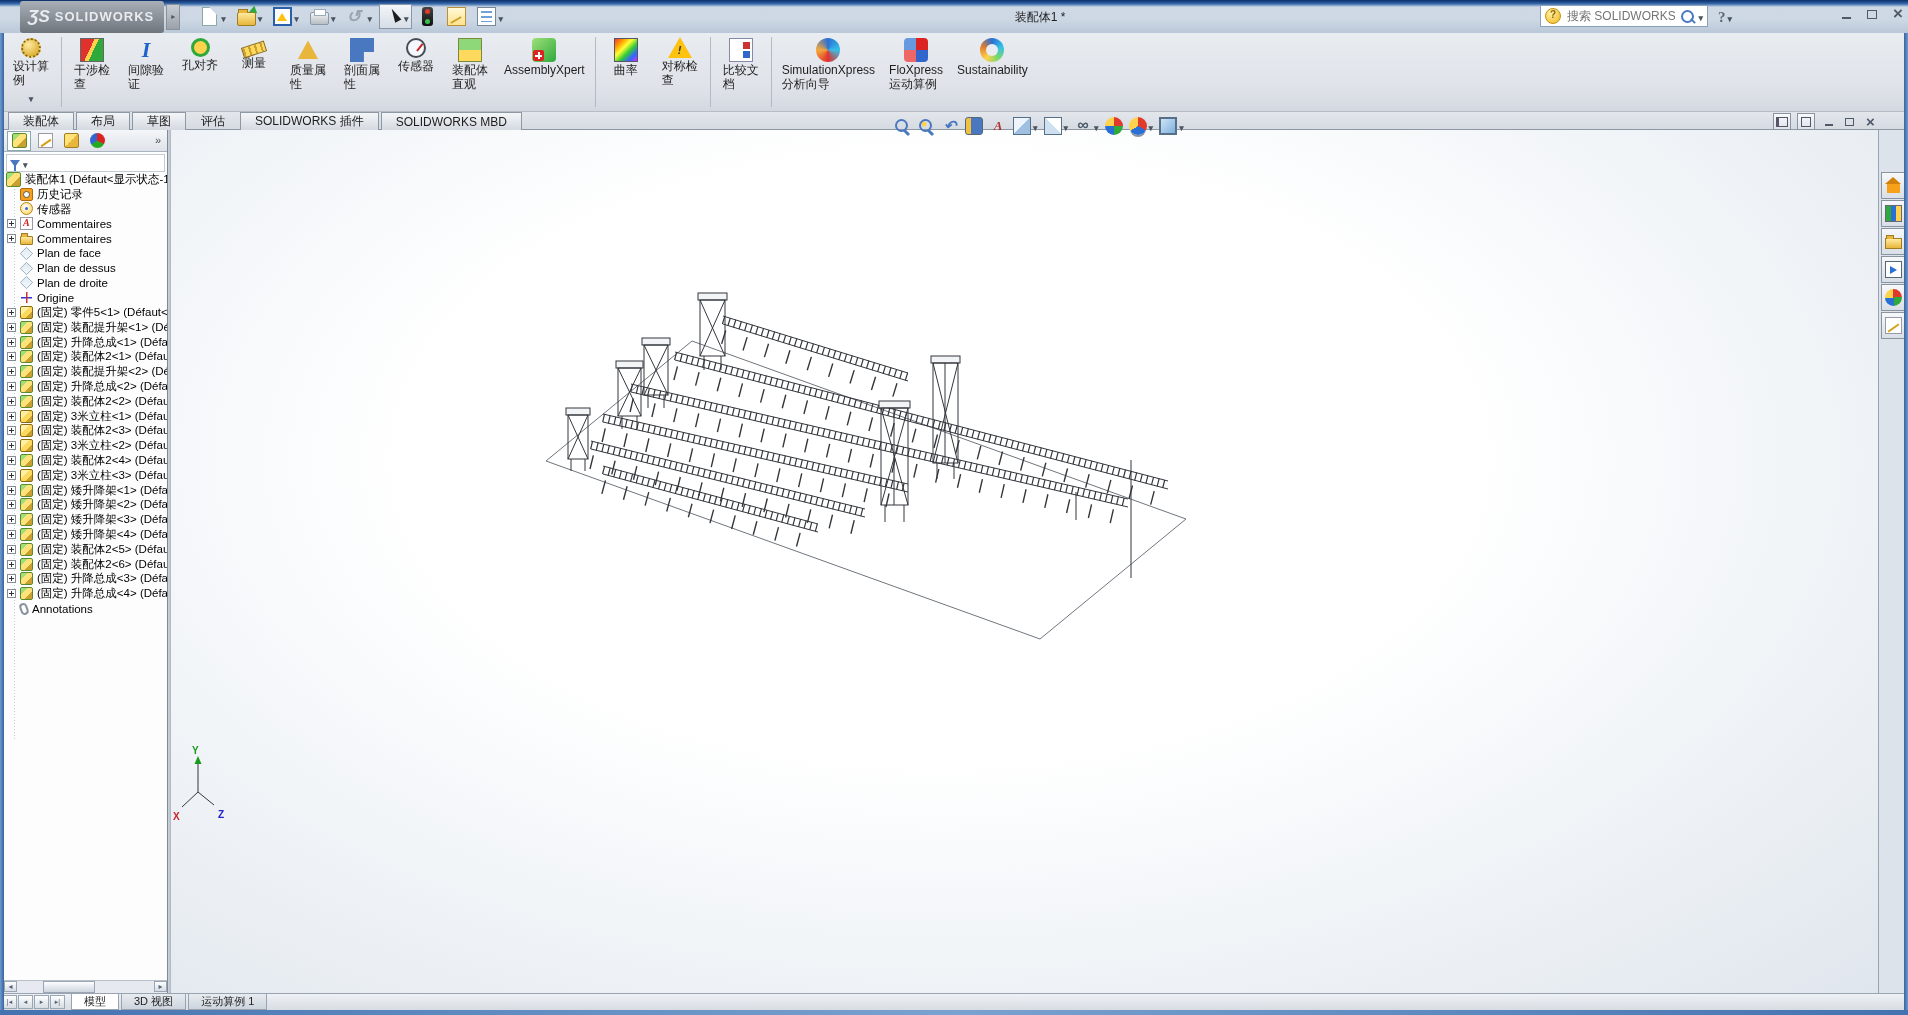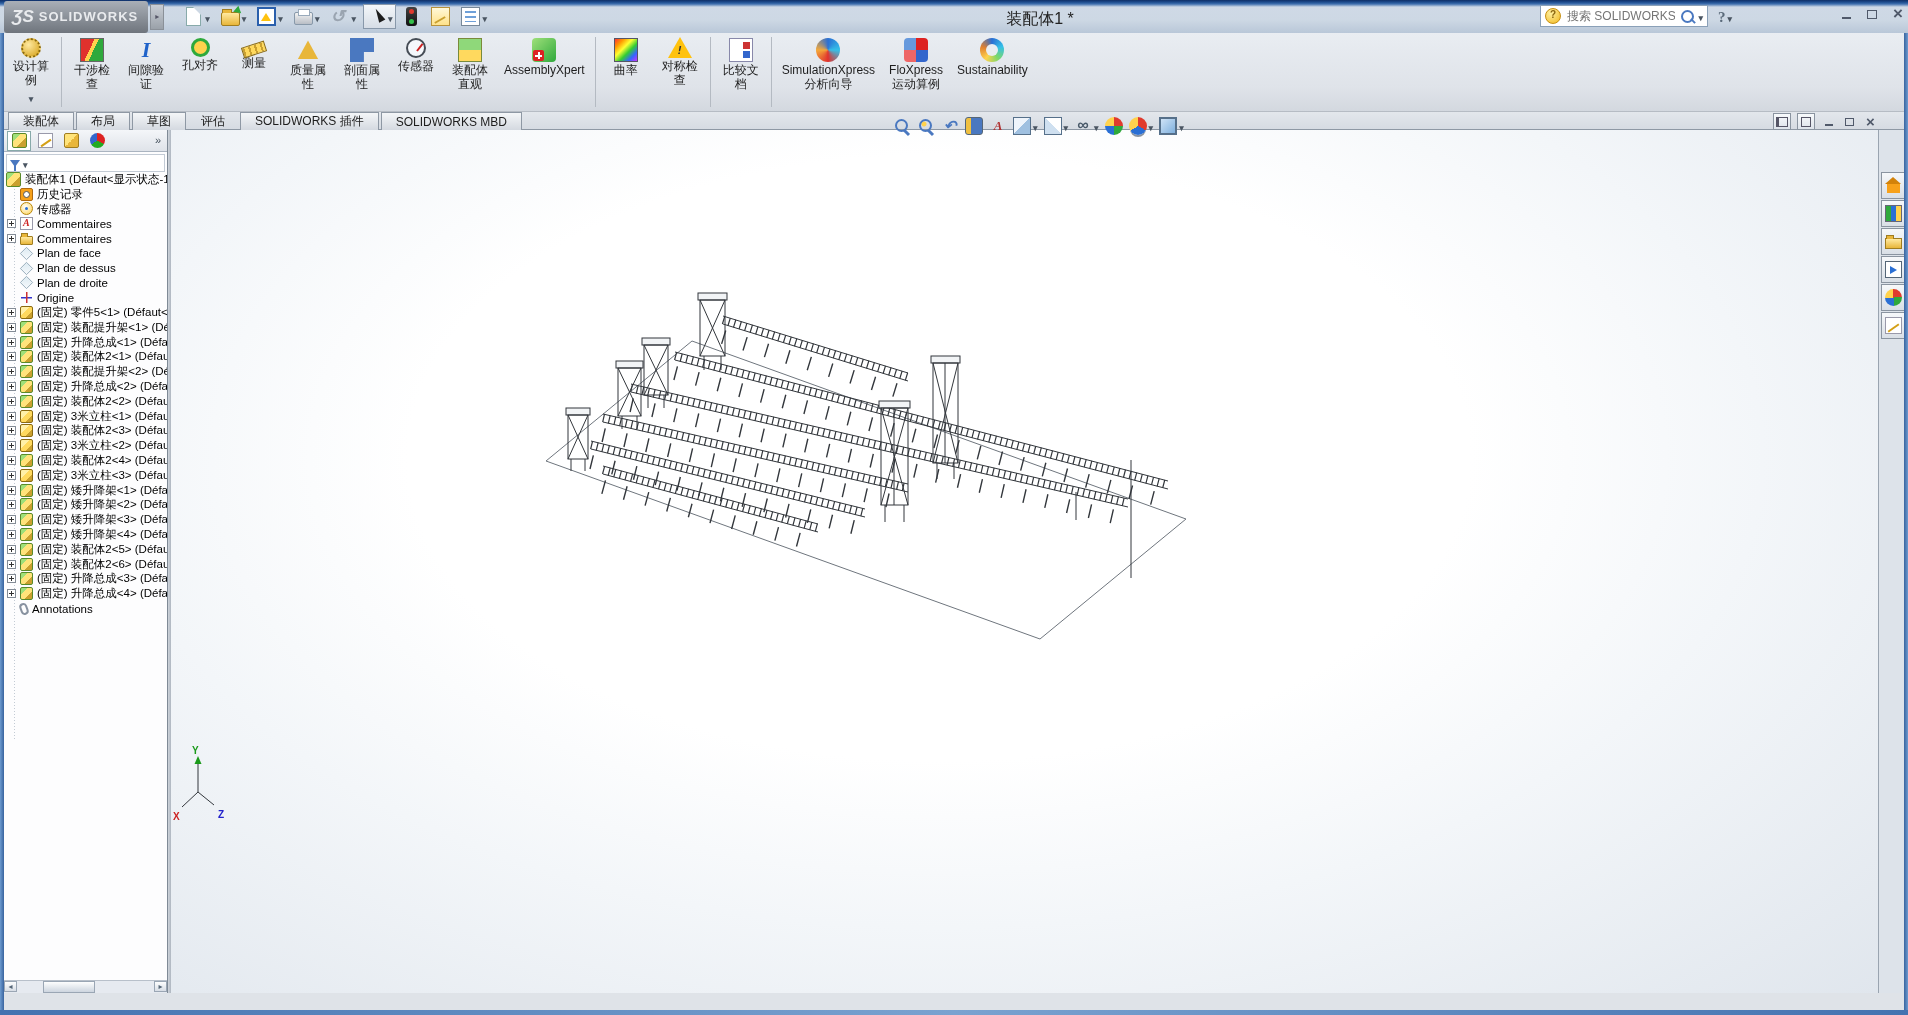--- a/index.html
+++ b/index.html
@@ -3,21 +3,21 @@
 <meta charset="utf-8">
 <style>
   html,body{margin:0;padding:0;width:1908px;height:1015px;overflow:hidden;
     font-family:"Liberation Sans",sans-serif;background:#dfe3e8;}
   #app{position:relative;width:1908px;height:1015px;background:#dfe3e8;}
 
   
   .titlebar{position:absolute;left:0;top:0;width:1908px;height:33px;
     background:linear-gradient(#0f2f66 0,#1c4a8c 2px,#3f6fae 4px,#cfd9e6 7px,#cdd8e4 60%,#b9c7d8);
     display:flex;align-items:center;}
-  .logo{margin-left:4px;height:32px;padding:0 10px 0 8px;border-radius:3px;
+  .logo{margin-left:20px;height:32px;padding:0 10px 0 8px;border-radius:3px;
     background:linear-gradient(#a9afb7,#6f757d);color:#e9ebee;display:flex;align-items:center;gap:5px;}
   .logomark{font-size:17px;font-style:italic;font-weight:bold}
   .logotext{font-size:13px;font-weight:bold;letter-spacing:1px}
   .logoarrow{width:12px;height:24px;margin-left:2px;background:linear-gradient(#c9ced5,#9aa1a9);
     border:1px solid #8a9098;display:flex;align-items:center;justify-content:center;color:#556;font-size:8px}
   .logoarrow::before{content:"▸"}
   .qtb{display:flex;align-items:center;margin-left:16px;gap:3px;height:26px}
   .qbtn{display:flex;align-items:center;gap:2px;padding:2px 3px;border:1px solid transparent}
   .qbtn.pressed{border:1px solid #8898aa;background:linear-gradient(#f4f7fa,#d6dde6)}
   .caret::after{content:"▾";font-size:9px;color:#4a5562}
@@ -33,21 +33,21 @@
   .qi.print::before{content:"";position:absolute;left:3px;top:-4px;width:10px;height:5px;background:#fff;border:1px solid #9ab}
   .qi.undo::before{content:"↺";font-size:17px;line-height:19px;color:#9aa4b0;font-weight:bold}
   .qi.select::before{content:"";position:absolute;left:5px;top:1px;border-left:7px solid transparent;border-right:7px solid transparent;border-bottom:14px solid #1d1d1d;transform:rotate(-28deg) scaleX(.5)}
   .qi.selection-cycle{background:linear-gradient(#444,#111);border-radius:3px;width:11px;margin:0 3px}
   .qi.selection-cycle::before{content:"";position:absolute;left:3px;top:2px;width:5px;height:5px;border-radius:50%;background:#e03a2d}
   .qi.selection-cycle::after{content:"";position:absolute;left:3px;bottom:2px;width:5px;height:5px;border-radius:50%;background:#35c04a}
   .qi.comment{background:linear-gradient(#fff8d8,#ffe28a);border:1px solid #b8923a}
   .qi.comment::after{content:"";position:absolute;left:2px;bottom:4px;width:12px;height:2px;background:#caa02f;transform:rotate(-30deg)}
   .qi.options{background:#fff;border:1px solid #789}
   .qi.options::after{content:"";position:absolute;inset:3px;background:repeating-linear-gradient(#6fa0d8 0 2px,transparent 2px 5px)}
-  .wintitle{position:absolute;left:1040px;top:9px;transform:translateX(-50%);font-size:16px;color:#222}
+  .wintitle{position:absolute;left:1040px;top:9px;transform:translateX(-50%);font-size:12px;color:#222}
   .search{position:absolute;left:1540px;top:5px;width:168px;height:22px;background:#fff;border:1px solid #8aa0b8;
     display:flex;align-items:center;padding:0 4px;gap:4px;box-sizing:border-box}
   .bulb{width:14px;height:14px;border-radius:50%;background:radial-gradient(circle at 35% 30%,#fff0a0,#f0b820);border:1px solid #c89010;flex:none;position:relative}
   .bulb::after{content:"?";position:absolute;left:4px;top:0;font-size:10px;color:#8a6510;font-weight:bold}
   .searchinput{border:none;outline:none;flex:1;min-width:0;font-size:12px;color:#444;background:transparent;font-family:"Liberation Sans",sans-serif}
   .mag{width:9px;height:9px;border:2px solid #4a78c0;border-radius:50%;position:relative;flex:none}
   .mag::after{content:"";position:absolute;width:6px;height:2px;background:#4a78c0;transform:rotate(45deg);right:-4px;bottom:-1px}
   .helpbtn{position:absolute;left:1718px;top:8px;display:flex;align-items:center;gap:2px;color:#4a5562}
   .helpbtn::before{content:"?";font-size:15px;font-weight:bold;color:#5a6a7a;font-family:"Liberation Serif",serif}
   .wcs{position:absolute;left:1838px;top:6px;display:flex;gap:10px;align-items:center}
@@ -55,21 +55,21 @@
   .wc.min::before{content:"";width:9px;height:2px;background:#50596a;margin-top:8px}
   .wc.restore::before{content:"";width:8px;height:7px;border:1.5px solid #50596a}
   .wc.close::before{content:"×";font-size:17px;font-weight:bold;color:#50596a;line-height:14px}
 
   
   .ribbon{position:absolute;left:0;top:33px;width:1908px;height:79px;
     background:linear-gradient(#e9edf2,#dfe3e9 70%,#d3d8df);border-bottom:1px solid #b6bcc4;
     display:flex;align-items:stretch;padding-left:4px;box-sizing:border-box}
   .rbtn{display:flex;flex-direction:column;align-items:center;justify-content:flex-start;
     padding:2px 7px;min-width:40px}
-  .rlabel{white-space:pre-line;text-align:center;font-size:12px;line-height:1.15;color:#1d1d1d;margin-top:1px}
+  .rlabel{white-space:pre-line;text-align:left;font-size:12px;line-height:1.15;color:#1d1d1d;margin-top:1px}
   .rsep{width:1px;background:#b4bac2;margin:4px 3px;align-self:stretch}
   .ricon{width:24px;height:24px;margin:3px auto 1px;position:relative;box-sizing:border-box;flex:none}
   .ricon.design-study{border-radius:50%;background:radial-gradient(circle at 35% 30%,#ffe9a0,#d4a017);border:2px dotted #8a6a10;width:20px;height:20px}
   .ricon.interference{background:linear-gradient(115deg,#e0312d 0 42%,#ffd24d 42% 55%,#2fa93c 55%);border:1px solid #666}
   .ricon.clearance::before{content:"I";font-family:"Liberation Serif",serif;font-weight:bold;font-size:22px;color:#1f62c9;display:block;text-align:center;line-height:24px}
   .ricon.hole-align{border:3px solid #2fa93c;border-radius:50%;background:#ffd24d;width:19px;height:19px}
   .ricon.measure{background:repeating-linear-gradient(90deg,#caa02f 0 2px,#ffd95e 2px 6px);border:1px solid #8a6a10;height:11px;margin-top:9px;transform:rotate(-18deg)}
   .ricon.mass-props{background:#e8b63a;clip-path:polygon(50% 10%,92% 88%,8% 88%)}
   .ricon.section-props{background:#4a78c0;clip-path:polygon(0 0,100% 0,100% 58%,58% 58%,58% 100%,0 100%)}
   .ricon.sensor{border-radius:50%;background:#f5f8fc;border:2px solid #454c55;width:20px;height:20px}
@@ -816,17 +816,33 @@
         <span class="tptab">
           <i class="tpi appearances"></i>
         </span>
 
         <span class="tptab">
           <i class="tpi custom-properties"></i>
         </span>
       </div>
   </div>
 
+  <div class="bottombar">
+    <div class="bnav">
+      <span class="bnavbtn first"></span>
+      <span class="bnavbtn prev"></span>
+      <span class="bnavbtn next"></span>
+      <span class="bnavbtn last"></span>
+    </div>
+    <div class="btabs">
+
+        <span class="btab active">模型</span>
+
+        <span class="btab">3D 视图</span>
+
+        <span class="btab">运动算例 1</span>
+      </div>
+  </div>
   <div class="statusstrip"></div>
   <div class="sideborder left"></div>
   <div class="sideborder right"></div>
 
 </div>
 
 </body></html>

